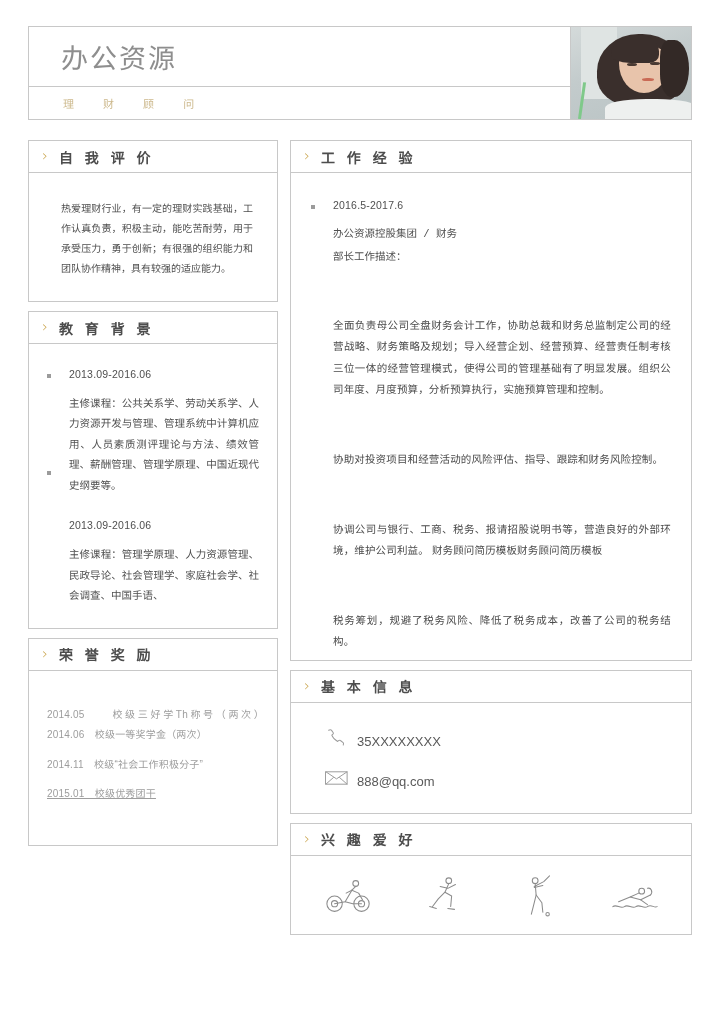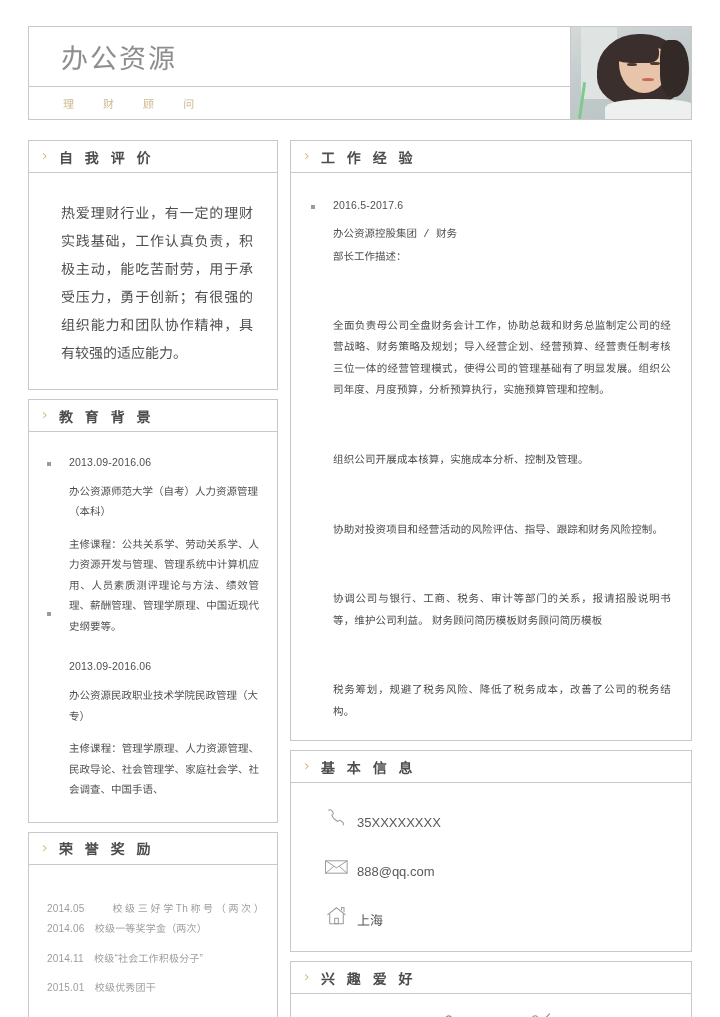--- a/index.html
+++ b/index.html
@@ -172,21 +172,21 @@
     line-height: 2.05;
     color: #4a4a4a;
     letter-spacing: 0.15px;
     text-align: justify;
     margin-bottom: 12px;
     margin-top: 48px;
   }
   .para-r:last-child { margin-bottom: 0; }
 
   .self-text {
-    font-size: 14px;
+    font-size: 10px;
     line-height: 2.0;
     color: #4f4f4f;
     text-align: justify;
     padding: 0 6px 0 14px;
   }
 
   
   .entry { position: relative; padding-left: 22px; margin-bottom: 14px; }
   .entry:last-child { margin-bottom: 0; }
   .bullet {
@@ -219,28 +219,27 @@
 
   
   .honor-line {
     font-size: 10px;
     color: #9d9d9d;
     line-height: 2.05;
     letter-spacing: 0.2px;
     margin-bottom: 9px;
     text-align: justify;
   }
-  .honor-line:last-child { margin-bottom: 0; }
+  .honor-line:last-child { margin-bottom: 0; text-decoration: underline; }
 
   
   .contact-grid {
     display: flex;
     flex-wrap: wrap;
     padding: 4px 4px 2px 14px;
-    gap: 9px;
   }
   .contact-item {
     display: flex;
     align-items: flex-end;
     margin-bottom: 14px;
   }
   .contact-item.phone { width: 175px; }
   .contact-item.mail  { width: 195px; }
   .contact-item.home  { width: 100%; }
   .c-icon {
@@ -319,28 +318,26 @@
     <div class="section">
       <div class="sec-head">
         <span class="chev">›</span>
         <span class="sec-title">教 育 背 景</span>
       </div>
       <div class="sec-body" style="padding-top:24px;padding-bottom:22px;">
 
         <div class="entry" style="margin-bottom:24px;">
           <span class="bullet"></span>
           <div class="entry-date">2013.09-2016.06</div>
-          <div class="entry-org">办公资源师范大学（自考）人力资源管理（本科）</div>
           <div class="entry-desc">主修课程：公共关系学、劳动关系学、人力资源开发与管理、管理系统中计算机应用、人员素质测评理论与方法、绩效管理、薪酬管理、管理学原理、中国近现代史纲要等。</div>
         </div>
 
         <div class="entry">
           <span class="bullet" style="top:-48px;"></span>
           <div class="entry-date">2013.09-2016.06</div>
-          <div class="entry-org">办公资源民政职业技术学院民政管理（大专）</div>
           <div class="entry-desc">主修课程：管理学原理、人力资源管理、民政导论、社会管理学、家庭社会学、社会调查、中国手语、</div>
         </div>
 
       </div>
     </div>
 
     <div class="section">
       <div class="sec-head">
         <span class="chev">›</span>
         <span class="sec-title">荣 誉 奖 励</span>
@@ -354,31 +351,30 @@
 
   </div>
 
   <div class="col-right">
 
     <div class="section">
       <div class="sec-head">
         <span class="chev">›</span>
         <span class="sec-title">工 作 经 验</span>
       </div>
-      <div class="sec-body" style="padding:26px 20px 18px 20px;">
+      <div class="sec-body" style="padding:26px 20px 7px 20px;">
         <div class="entry">
           <span class="bullet"></span>
           <div class="entry-date">2016.5-2017.6</div>
           <div class="entry-org" style="margin-bottom:2px;font-family:Liberation Mono, monospace;">办公资源控股集团 / 财务</div>
           <div class="entry-org" style="margin-bottom:16px;">部长工作描述：</div>
 
           <div class="para-r">全面负责母公司全盘财务会计工作，协助总裁和财务总监制定公司的经营战略、财务策略及规划；导入经营企划、经营预算、经营责任制考核三位一体的经营管理模式，使得公司的管理基础有了明显发展。组织公司年度、月度预算，分析预算执行，实施预算管理和控制。</div>
-          <div class="para-r">组织公司开展成本核算，实施成本分析、控制及管理。</div>
           <div class="para-r">协助对投资项目和经营活动的风险评估、指导、跟踪和财务风险控制。</div>
-          <div class="para-r">协调公司与银行、工商、税务、审计等部门的关系，报请招股说明书等，维护公司利益。 财务顾问简历模板财务顾问简历模板</div>
+          <div class="para-r">协调公司与银行、工商、税务、报请招股说明书等，营造良好的外部环境，维护公司利益。 财务顾问简历模板财务顾问简历模板</div>
           <div class="para-r">税务筹划，规避了税务风险、降低了税务成本，改善了公司的税务结构。</div>
         </div>
       </div>
     </div>
 
     <div class="section">
       <div class="sec-head">
         <span class="chev">›</span>
         <span class="sec-title">基 本 信 息</span>
       </div>
@@ -399,31 +395,20 @@
               <svg width="23" height="18" viewBox="0 0 26 18" fill="none" stroke="currentColor" stroke-width="1.1" stroke-linecap="round" stroke-linejoin="round">
                 <rect x="1" y="2" width="24" height="14"></rect>
                 <path d="M1 2 L13 10 L25 2"></path>
                 <path d="M1 16 L9.5 8.5"></path>
                 <path d="M25 16 L16.5 8.5"></path>
               </svg>
             </span>
             <span class="c-text">888@qq.com</span>
           </div>
 
-          <div class="contact-item home">
-            <span class="c-icon">
-              <svg width="23" height="22" viewBox="0 0 24 24" fill="none" stroke="currentColor" stroke-width="1.1" stroke-linecap="round" stroke-linejoin="round">
-                <path d="M2.5 10.5 L12 3 L21.5 10.5"></path>
-                <path d="M4.6 9.2 V20.5 H19.4 V9.2"></path>
-                <path d="M17.5 5.2 V2.6 H20.2 V7.4"></path>
-                <rect x="10" y="14.5" width="4" height="6"></rect>
-              </svg>
-            </span>
-            <span class="c-text">上海</span>
-          </div>
 
         </div>
       </div>
     </div>
 
     <div class="section">
       <div class="sec-head">
         <span class="chev">›</span>
         <span class="sec-title">兴 趣 爱 好</span>
       </div>

